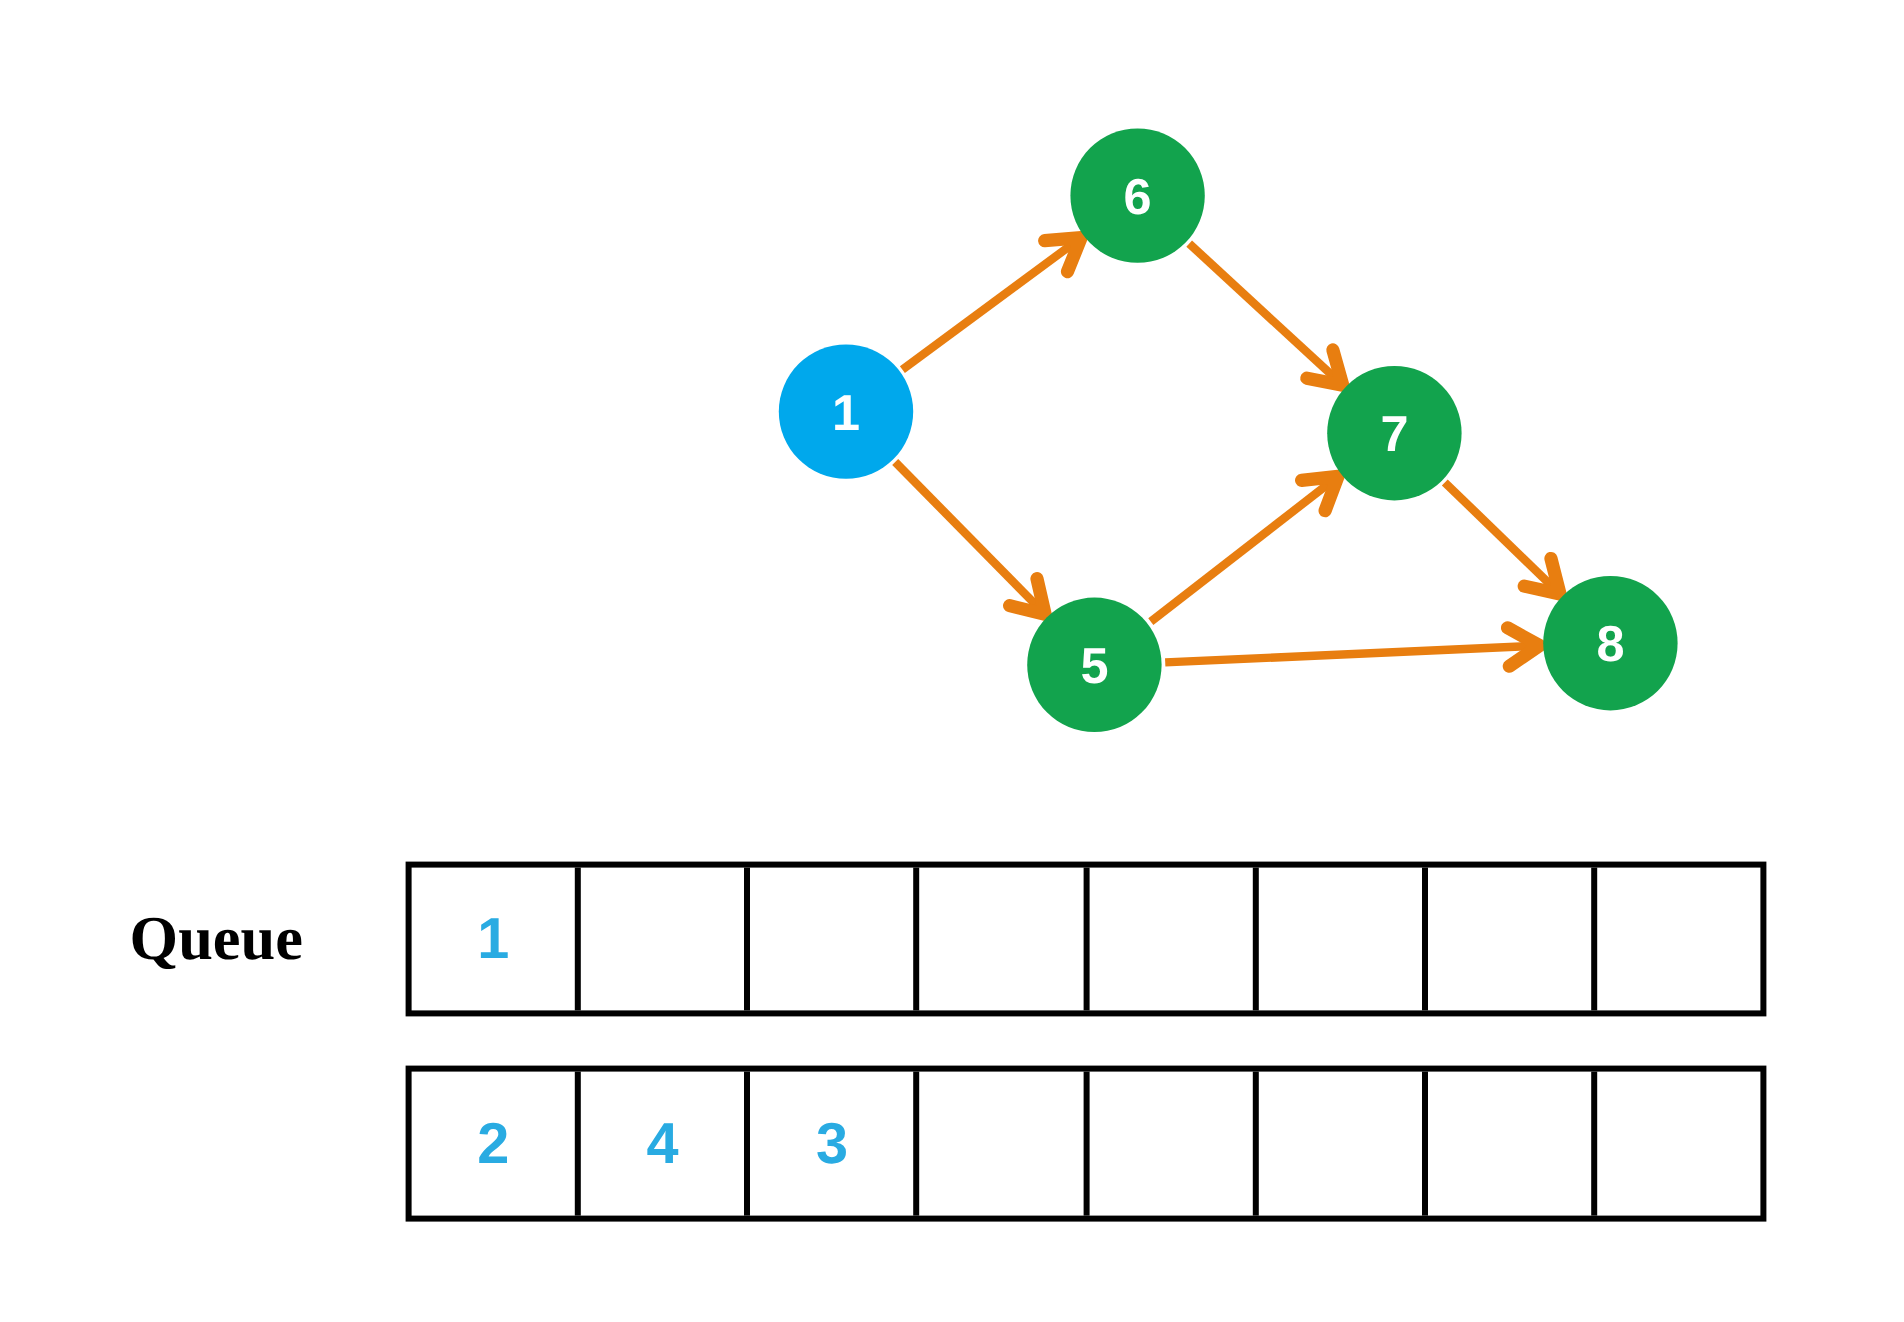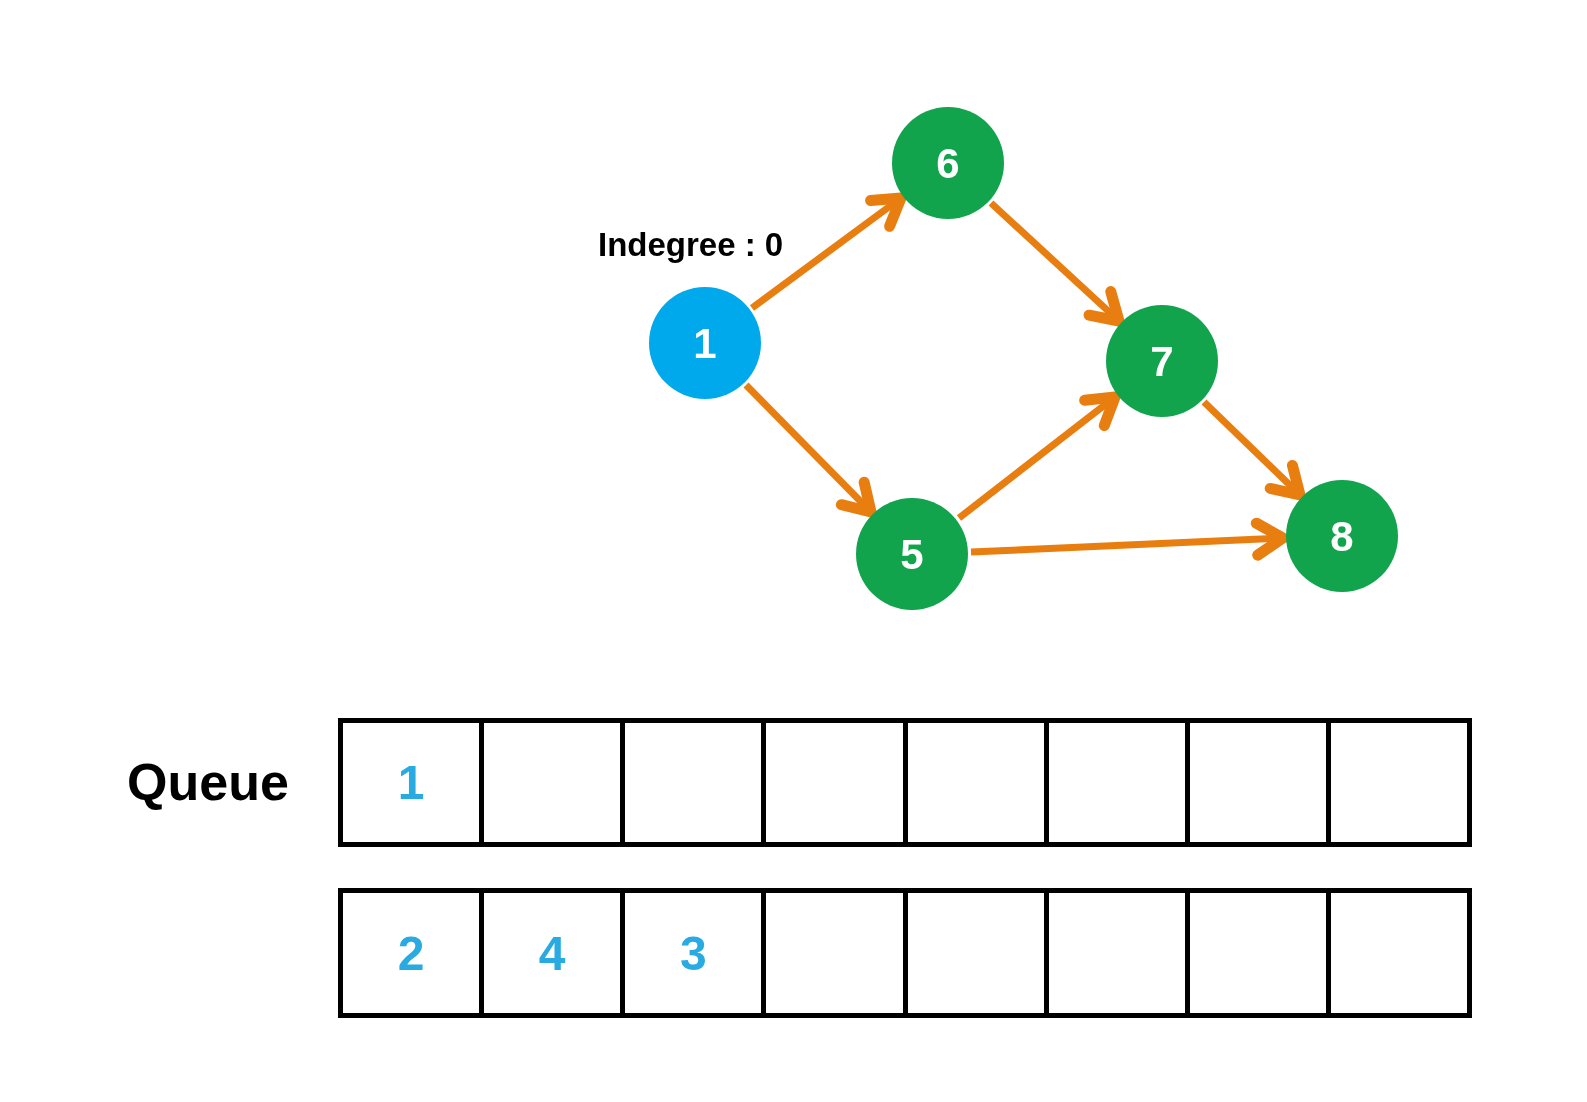--- a/index.html
+++ b/index.html
@@ -34,21 +34,22 @@
     width:220px;
     font-size:33px;
     font-weight:bold;
     color:var(--ink);
     white-space:nowrap;
   }
   .row-label{
     position:absolute;
     font-weight:bold;
     color:var(--ink);
-    text-align:center;
+    text-align:left;
+    font-family:Liberation Serif, serif;
   }
   .queue-label{
     left:108px;top:718px;width:200px;height:129px;
     font-size:52px;line-height:129px;
   }
   .result-label{
     left:100px;top:888px;width:180px;height:130px;
     font-size:42px;line-height:130px;
   }
   .cells{
@@ -111,21 +112,20 @@
       <circle cx="912" cy="554" r="56" fill="#12A34D"></circle>
       <text class="node-label" x="912" y="569">5</text>
     </g>
 
     <g>
       <circle cx="1342" cy="536" r="56" fill="#12A34D"></circle>
       <text class="node-label" x="1342" y="551">8</text>
     </g>
   </svg>
 
-  <div class="indegree-label">Indegree : 0</div>
 
   <div class="row-label queue-label">Queue</div>
 
   <div class="cells queue-cells">
     <div class="cell">1</div>
     <div class="cell"></div>
     <div class="cell"></div>
     <div class="cell"></div>
     <div class="cell"></div>
     <div class="cell"></div>

